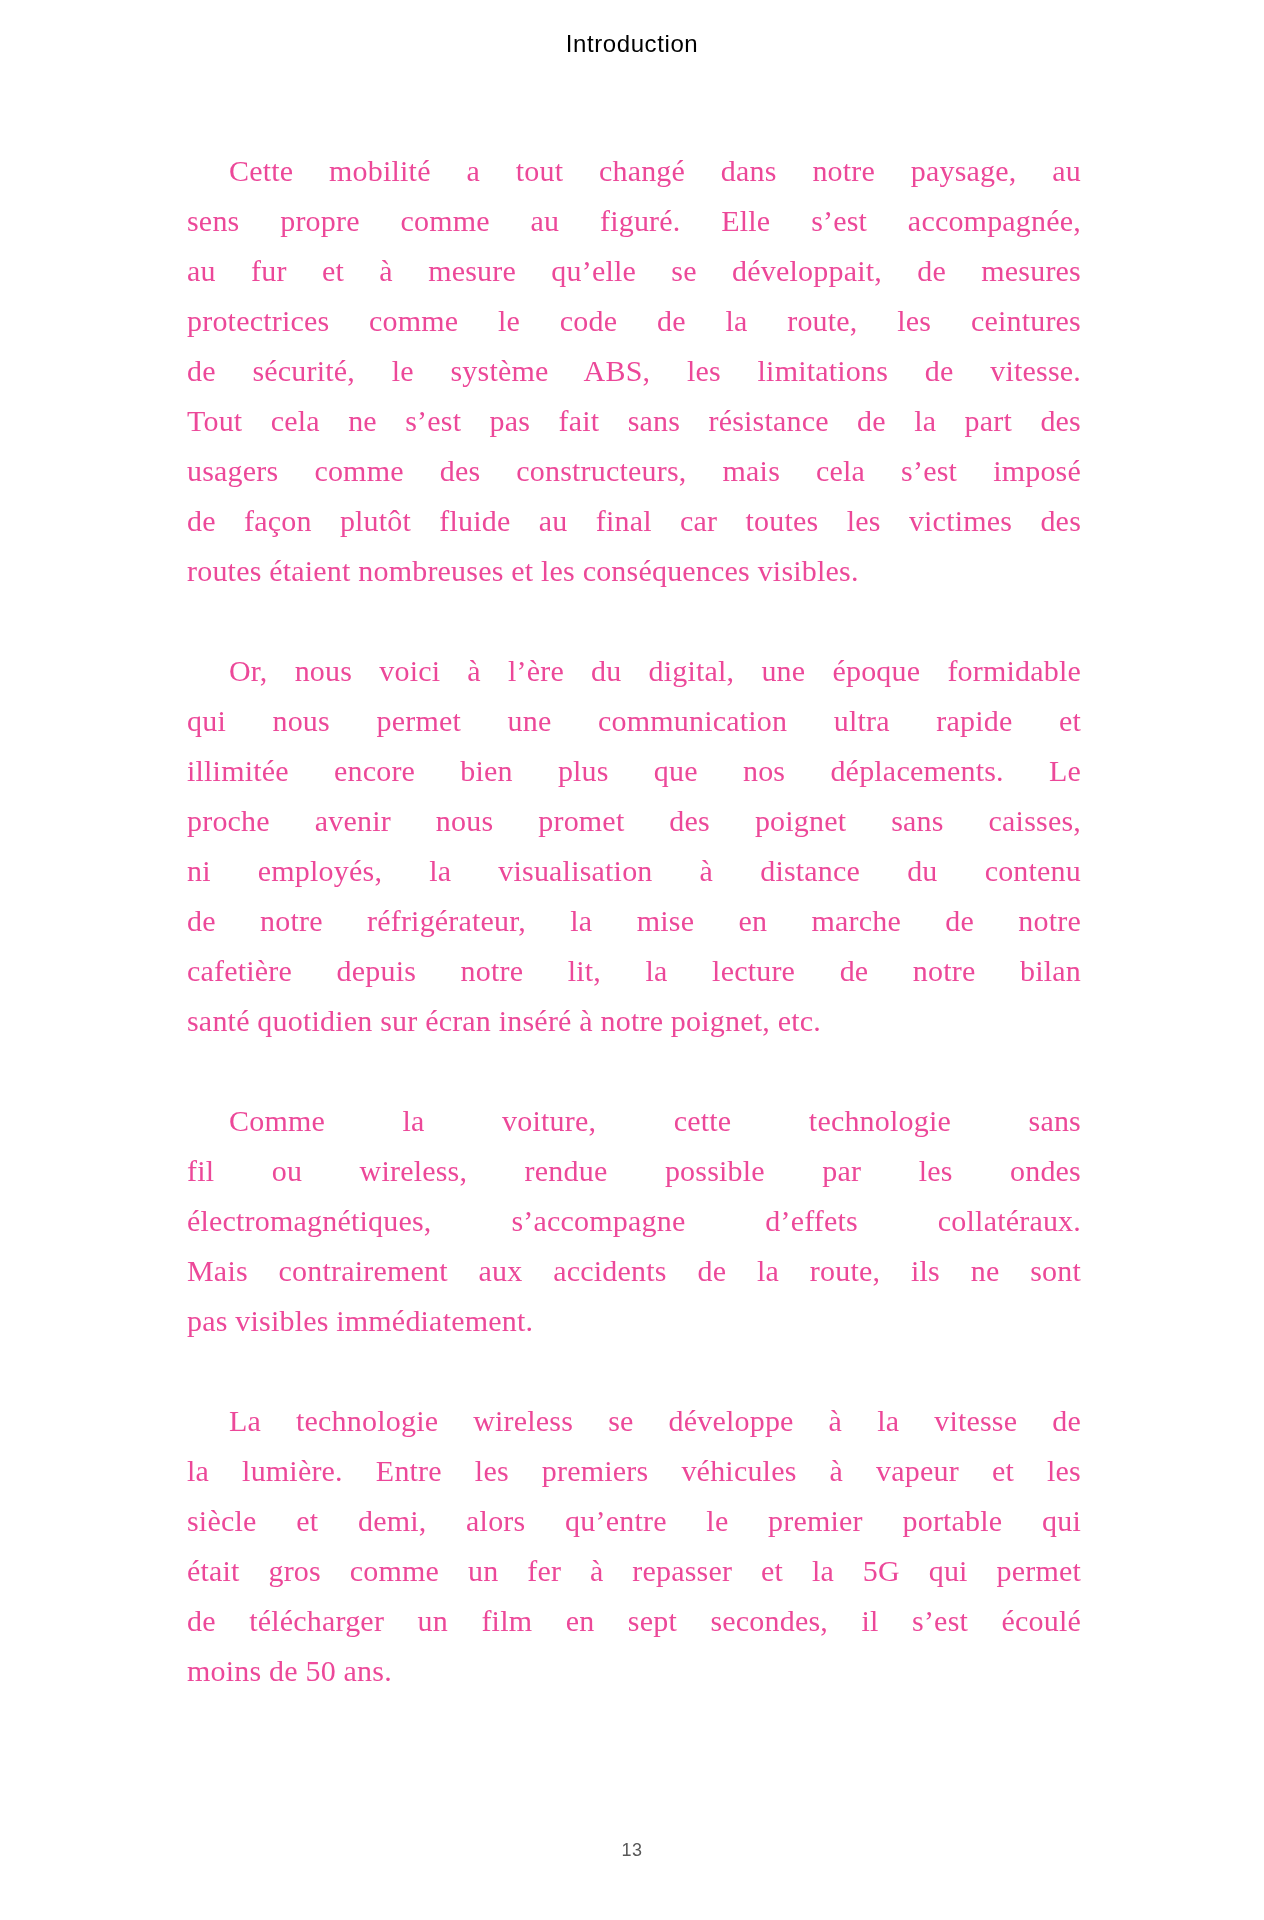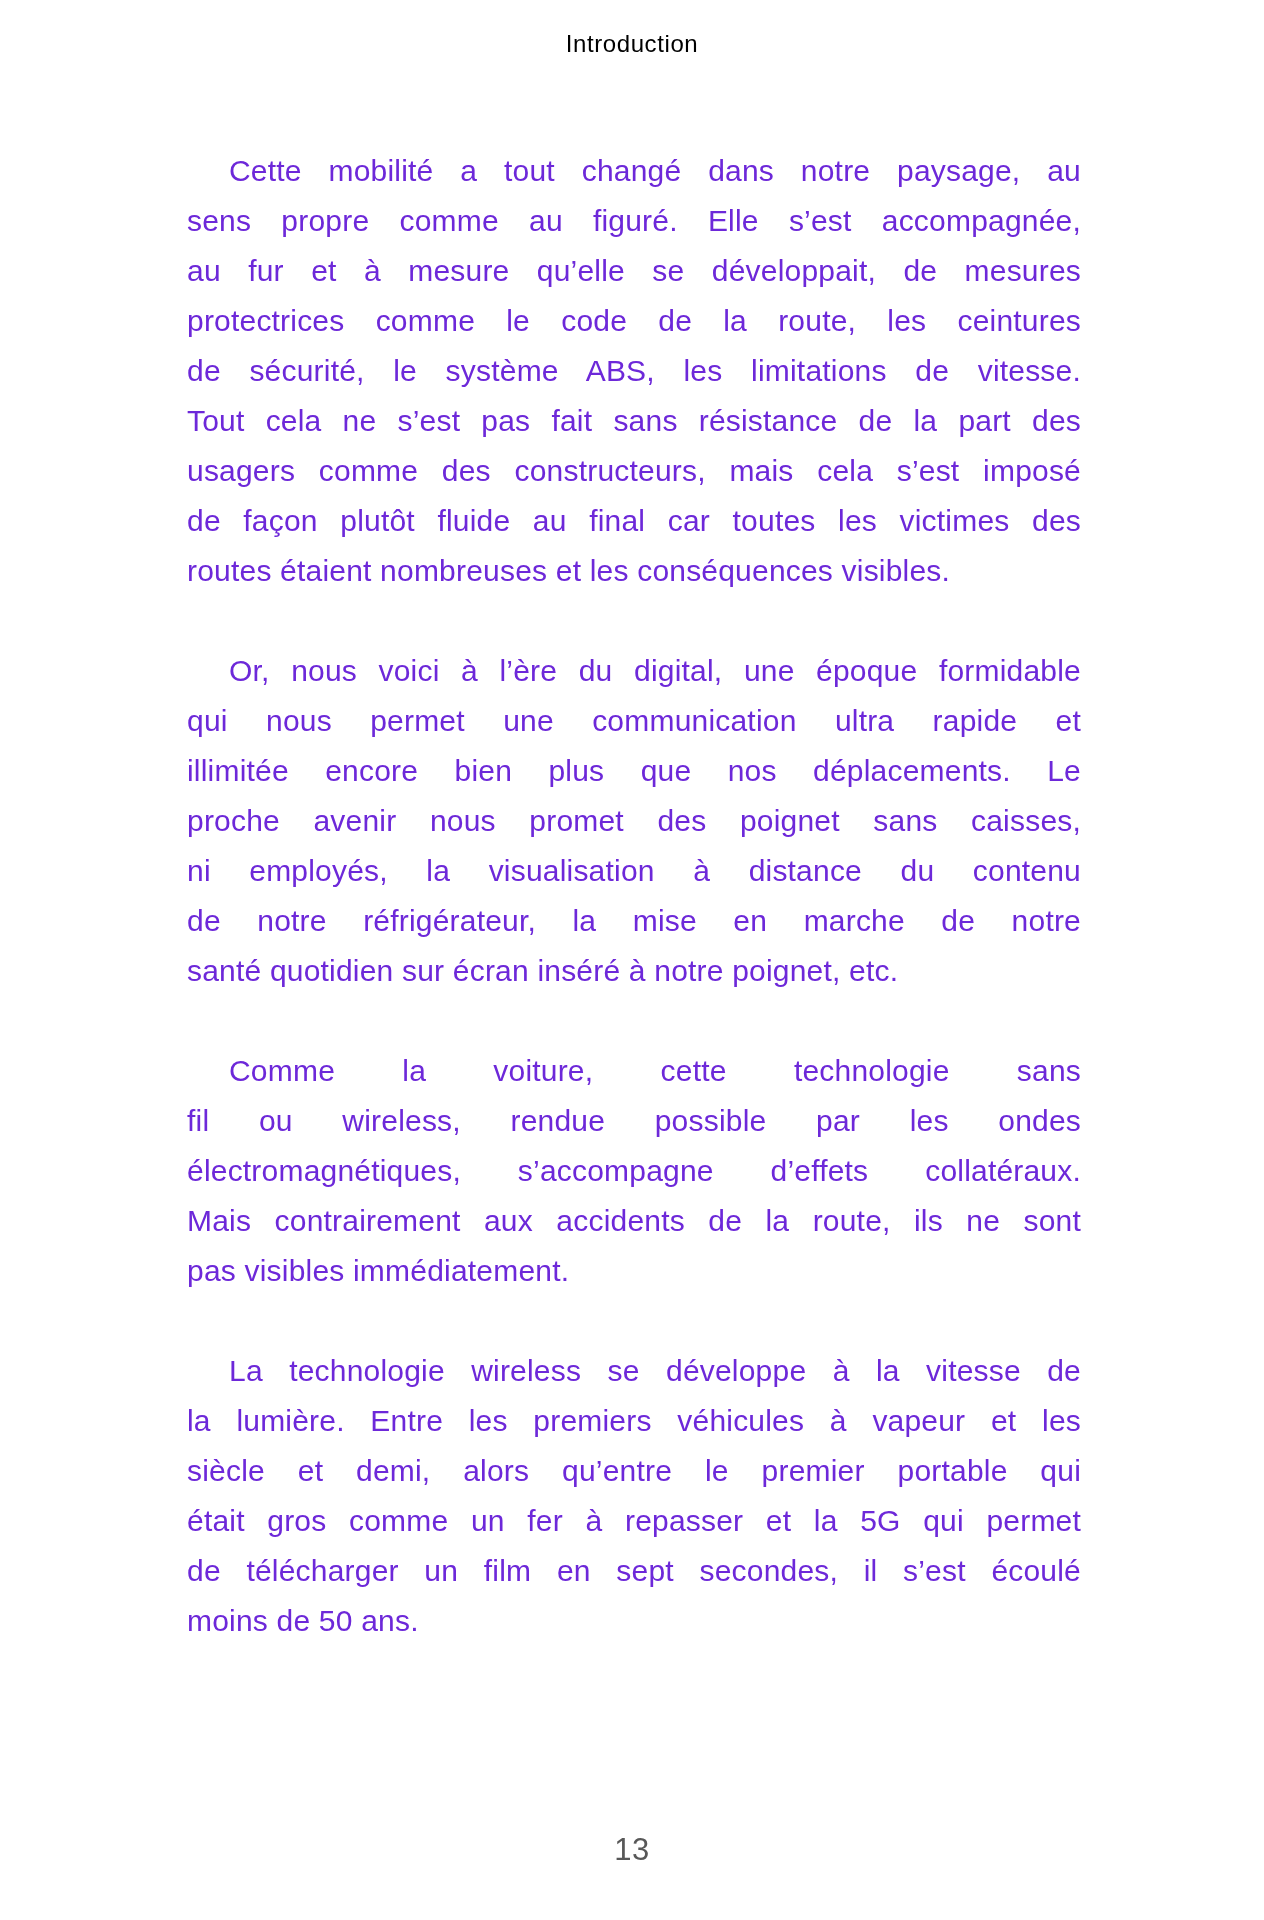--- a/index.html
+++ b/index.html
@@ -57,51 +57,52 @@
   }
   .line.lastline {
     text-align-last: left;
   }
   .page-number {
     position: absolute;
     top: 1834px;
     left: 0;
     width: 100%;
     text-align: center;
-    font-size: 31px;
+    font-size: 18px;
     line-height: 32px;
     color: #585858;
     letter-spacing: 0.5px;
   }
 </style>
 </head>
 <body style="background: rgb(255, 255, 255);">
 
 <div class="page">
   <div class="running-header" style="color: #000000;">Introduction</div>
 
-  <main class="text-block" style="color: #6d28d9;">
+  <main class="text-block" style="color: #ec4899; font-family: Liberation Serif, serif;">
       <div class="para">
         <div class="line firstline">Cette mobilité a tout changé dans notre paysage, au</div>
         <div class="line">sens propre comme au figuré. Elle s’est accompagnée,</div>
         <div class="line">au fur et à mesure qu’elle se développait, de mesures</div>
         <div class="line">protectrices comme le code de la route, les ceintures</div>
         <div class="line">de sécurité, le système ABS, les limitations de vitesse.</div>
         <div class="line">Tout cela ne s’est pas fait sans résistance de la part des</div>
         <div class="line">usagers comme des constructeurs, mais cela s’est imposé</div>
         <div class="line">de façon plutôt fluide au final car toutes les victimes des</div>
         <div class="line lastline">routes étaient nombreuses et les conséquences visibles.</div>
       </div>
       <div class="para">
         <div class="line firstline">Or, nous voici à l’ère du digital, une époque formidable</div>
         <div class="line">qui nous permet une communication ultra rapide et</div>
         <div class="line">illimitée encore bien plus que nos déplacements. Le</div>
         <div class="line">proche avenir nous promet des poignet sans caisses,</div>
         <div class="line">ni employés, la visualisation à distance du contenu</div>
         <div class="line">de notre réfrigérateur, la mise en marche de notre</div>
+        <div class="line">cafetière depuis notre lit, la lecture de notre bilan</div>
         <div class="line lastline">santé quotidien sur écran inséré à notre poignet, etc.</div>
       </div>
       <div class="para">
         <div class="line firstline">Comme la voiture, cette technologie sans</div>
         <div class="line">fil ou wireless, rendue possible par les ondes</div>
         <div class="line">électromagnétiques, s’accompagne d’effets collatéraux.</div>
         <div class="line">Mais contrairement aux accidents de la route, ils ne sont</div>
         <div class="line lastline">pas visibles immédiatement.</div>
       </div>
       <div class="para">

